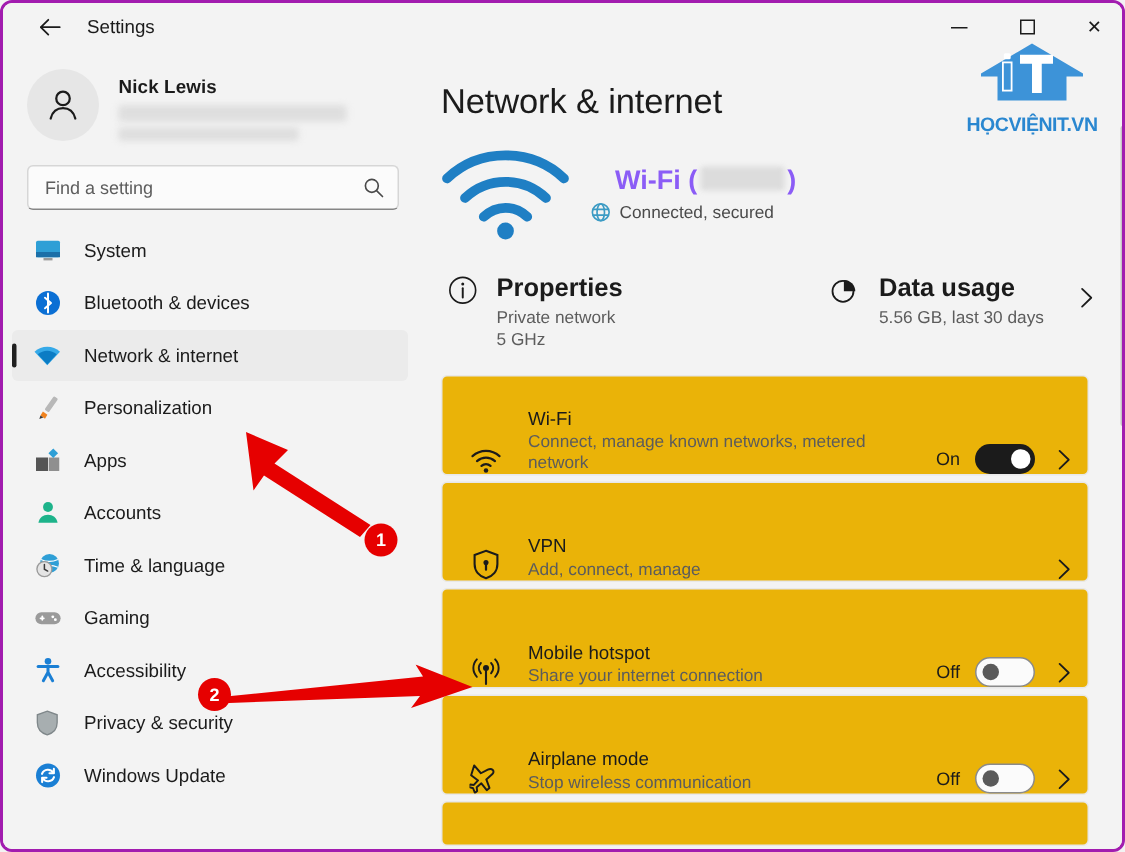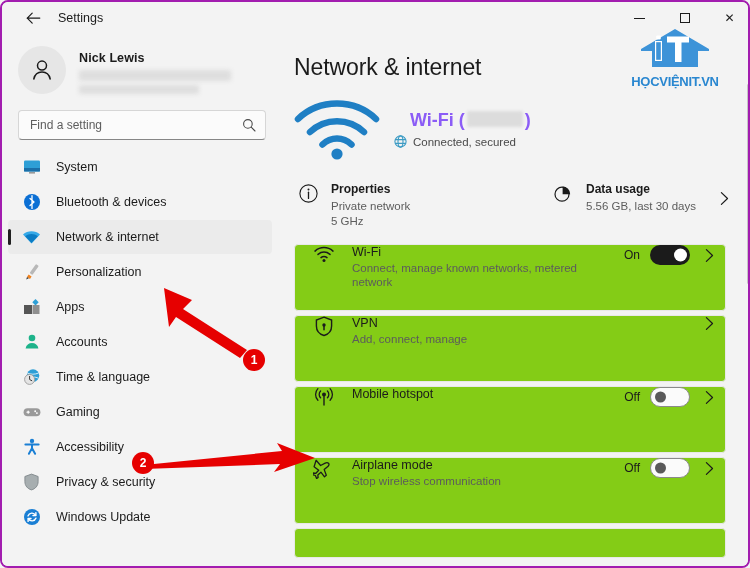--- a/index.html
+++ b/index.html
@@ -166,29 +166,29 @@
   }
   .infocell {
     display: flex; align-items: flex-start;
     cursor: pointer; border-radius: 4px;
     padding: 3px 2px;
   }
   .infocell.props { width: 255px; }
   .infocell.usage { width: 175px; position: relative; }
   .info-ic { width: 24px; flex: none; display:flex; justify-content:center; padding-top:2px; }
   .info-txt { margin-left: 11px; }
-  .info-title { font-size: 12px; font-weight: bold; color: #1b1b1b; }
+  .info-title { font-size: 17px; font-weight: bold; color: #1b1b1b; }
   .info-sub { font-size: 11.5px; color: #5c5c5c; margin-top: 3px; line-height: 15px; }
   .usage-chev { position: absolute; right: -6px; top: 12px; }
 
   
   .cards { margin: 12px 0 0 12px; width: 432px; }
   .card {
-    display: flex; align-items: flex-start;
-    background: #84cc16;
+    display: flex; align-items: flex-end;
+    background: #eab308;
     border: 1px solid #e8e8e8;
     border-radius: 4px;
     height: 67px;
     margin-bottom: 4px;
     padding: 0 10px 0 16px;
     cursor: pointer;
   }
   .card.partial { height: 30px; }
   .card-ic { width: 26px; flex: none; display: flex; justify-content: center; }
   .card-txt { margin-left: 15px; flex: 1; }
@@ -220,21 +220,21 @@
     position: absolute;
     width: 22px; height: 22px; border-radius: 50%;
     background: #e60000;
     color: #fff; font-size: 12px; font-weight: bold;
     display: flex; align-items: center; justify-content: center;
     pointer-events: none;
   }
 
   
   .logo {
-    position: absolute; top: 26px; right: 17px;
+    position: absolute; top: 26px; right: 4px;
     width: 112px; text-align: center;
     pointer-events: none;
   }
   .logo-word {
     font-size: 13px; font-weight: bold; color: #2a87d0;
     letter-spacing: -.3px; margin-top: -2px;
   }
 </style>
 </head>
 <body>
@@ -532,20 +532,21 @@
         <span class="card-ic">
           <svg width="22" height="20" viewBox="0 0 22 20">
             <circle cx="11" cy="7.4" r="2" fill="#1b1b1b"></circle>
             <path d="M11 9.4v8.6" stroke="#1b1b1b" stroke-width="1.4" stroke-linecap="round"></path>
             <path d="M7.6 4A4.8 4.8 0 007.6 10.8M14.4 4a4.8 4.8 0 010 6.8" fill="none" stroke="#1b1b1b" stroke-width="1.3" stroke-linecap="round"></path>
             <path d="M4.9 1.6a8.4 8.4 0 000 11.6M17.1 1.6a8.4 8.4 0 010 11.6" fill="none" stroke="#1b1b1b" stroke-width="1.3" stroke-linecap="round"></path>
           </svg>
         </span>
         <span class="card-txt">
           <span class="card-title" style="display:block">Mobile hotspot</span>
+          <span class="card-sub" style="display:block">Share your internet connection</span>
         </span>
         <span class="card-right">
           <span class="toggle-label">Off</span>
           <span class="toggle off">
               <span class="knob"></span>
             </span>
           <span class="card-chev">
             <svg width="11" height="15" viewBox="0 0 11 15">
               <path d="M2.4 1.6l6.1 5.9-6.1 5.9" fill="none" stroke="#1b1b1b" stroke-width="1.2" stroke-linecap="round" stroke-linejoin="round"></path>
             </svg>

